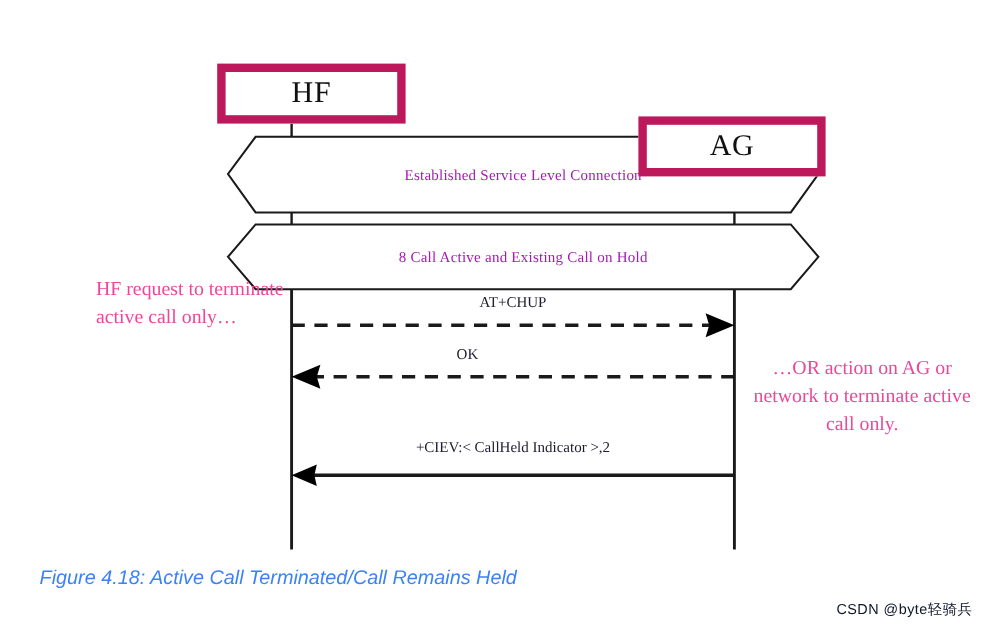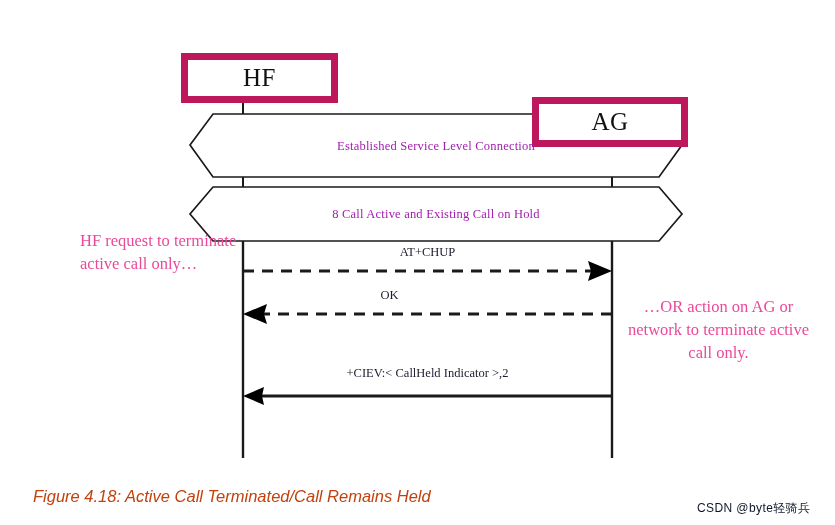--- a/index.html
+++ b/index.html
@@ -82,25 +82,25 @@
     top: 285px;
     width: 185px;
     text-align: center;
     margin-top: 10px;
   }
 
   
   #caption {
     position: absolute;
     left: 33px;
-    top: 487px;
+    top: 473px;
     font-family: "Liberation Sans", "DejaVu Sans", sans-serif;
     font-style: italic;
     font-size: 16.5px;
-    color: #c2410c;
+    color: #3b82f6;
     white-space: nowrap;
   }
 
   
   #watermark {
     position: absolute;
     left: 697px;
     top: 500px;
     font-family: "Liberation Sans", "DejaVu Sans", sans-serif;
     font-size: 12px;

